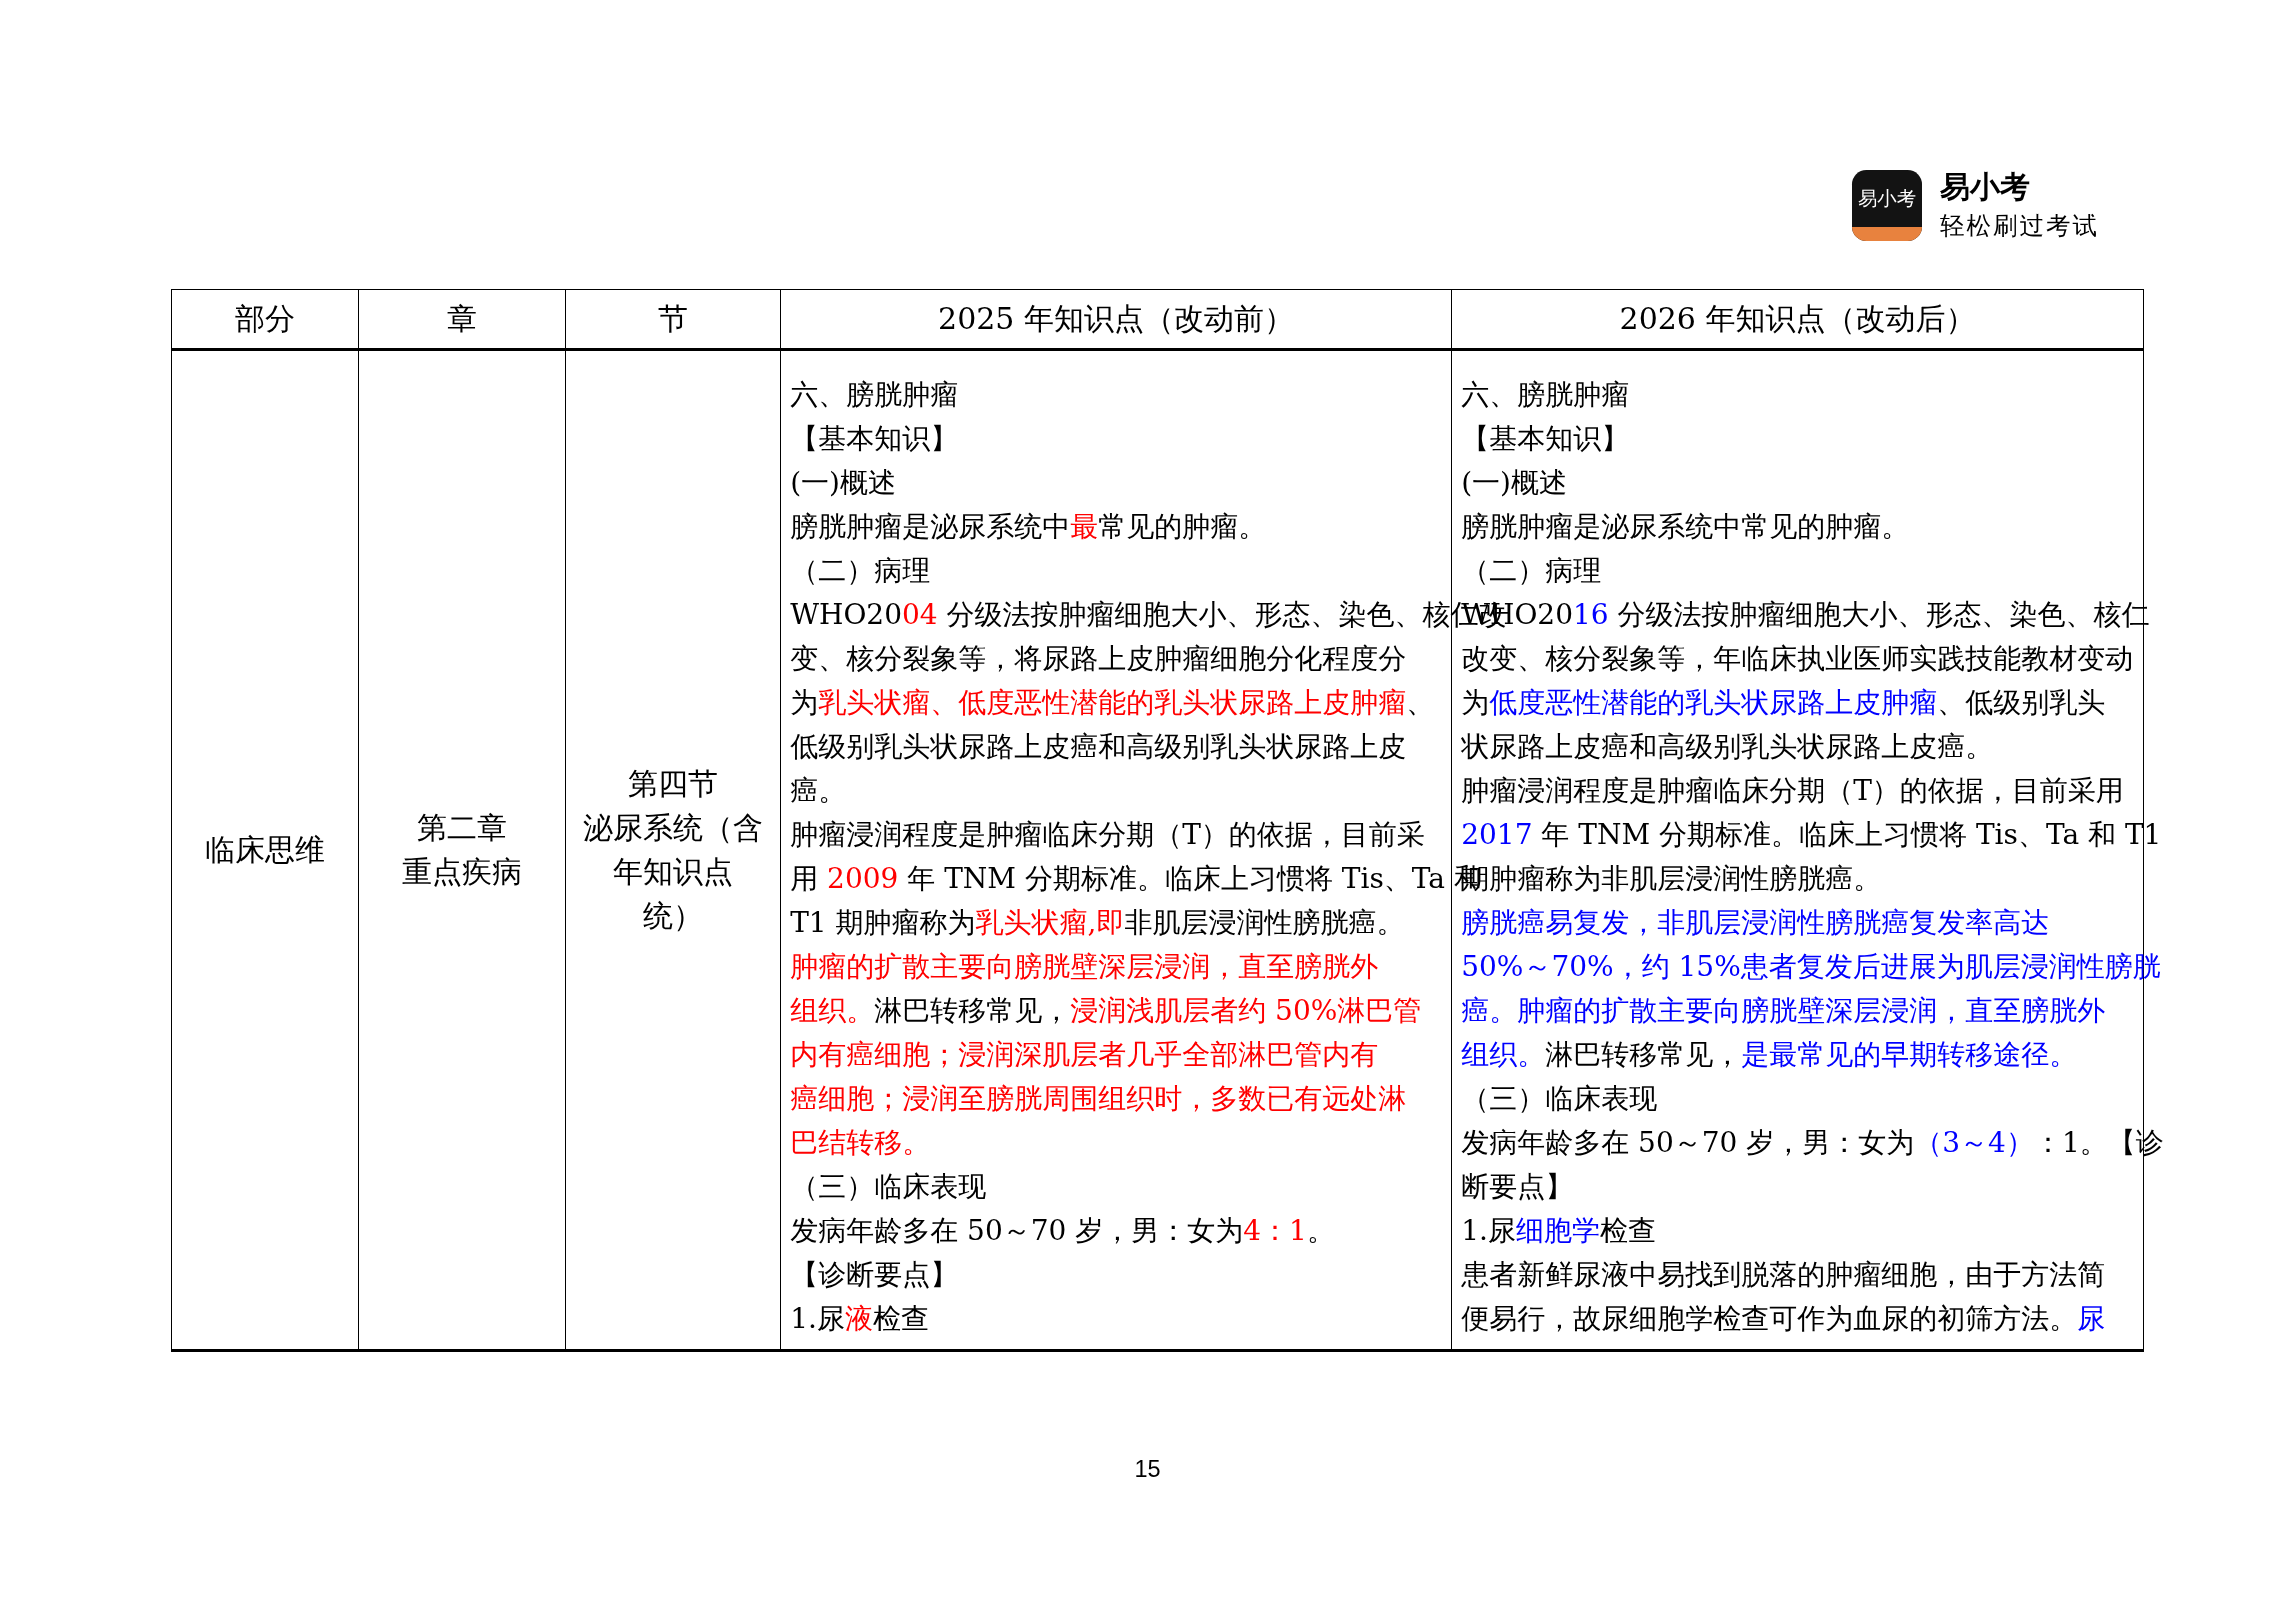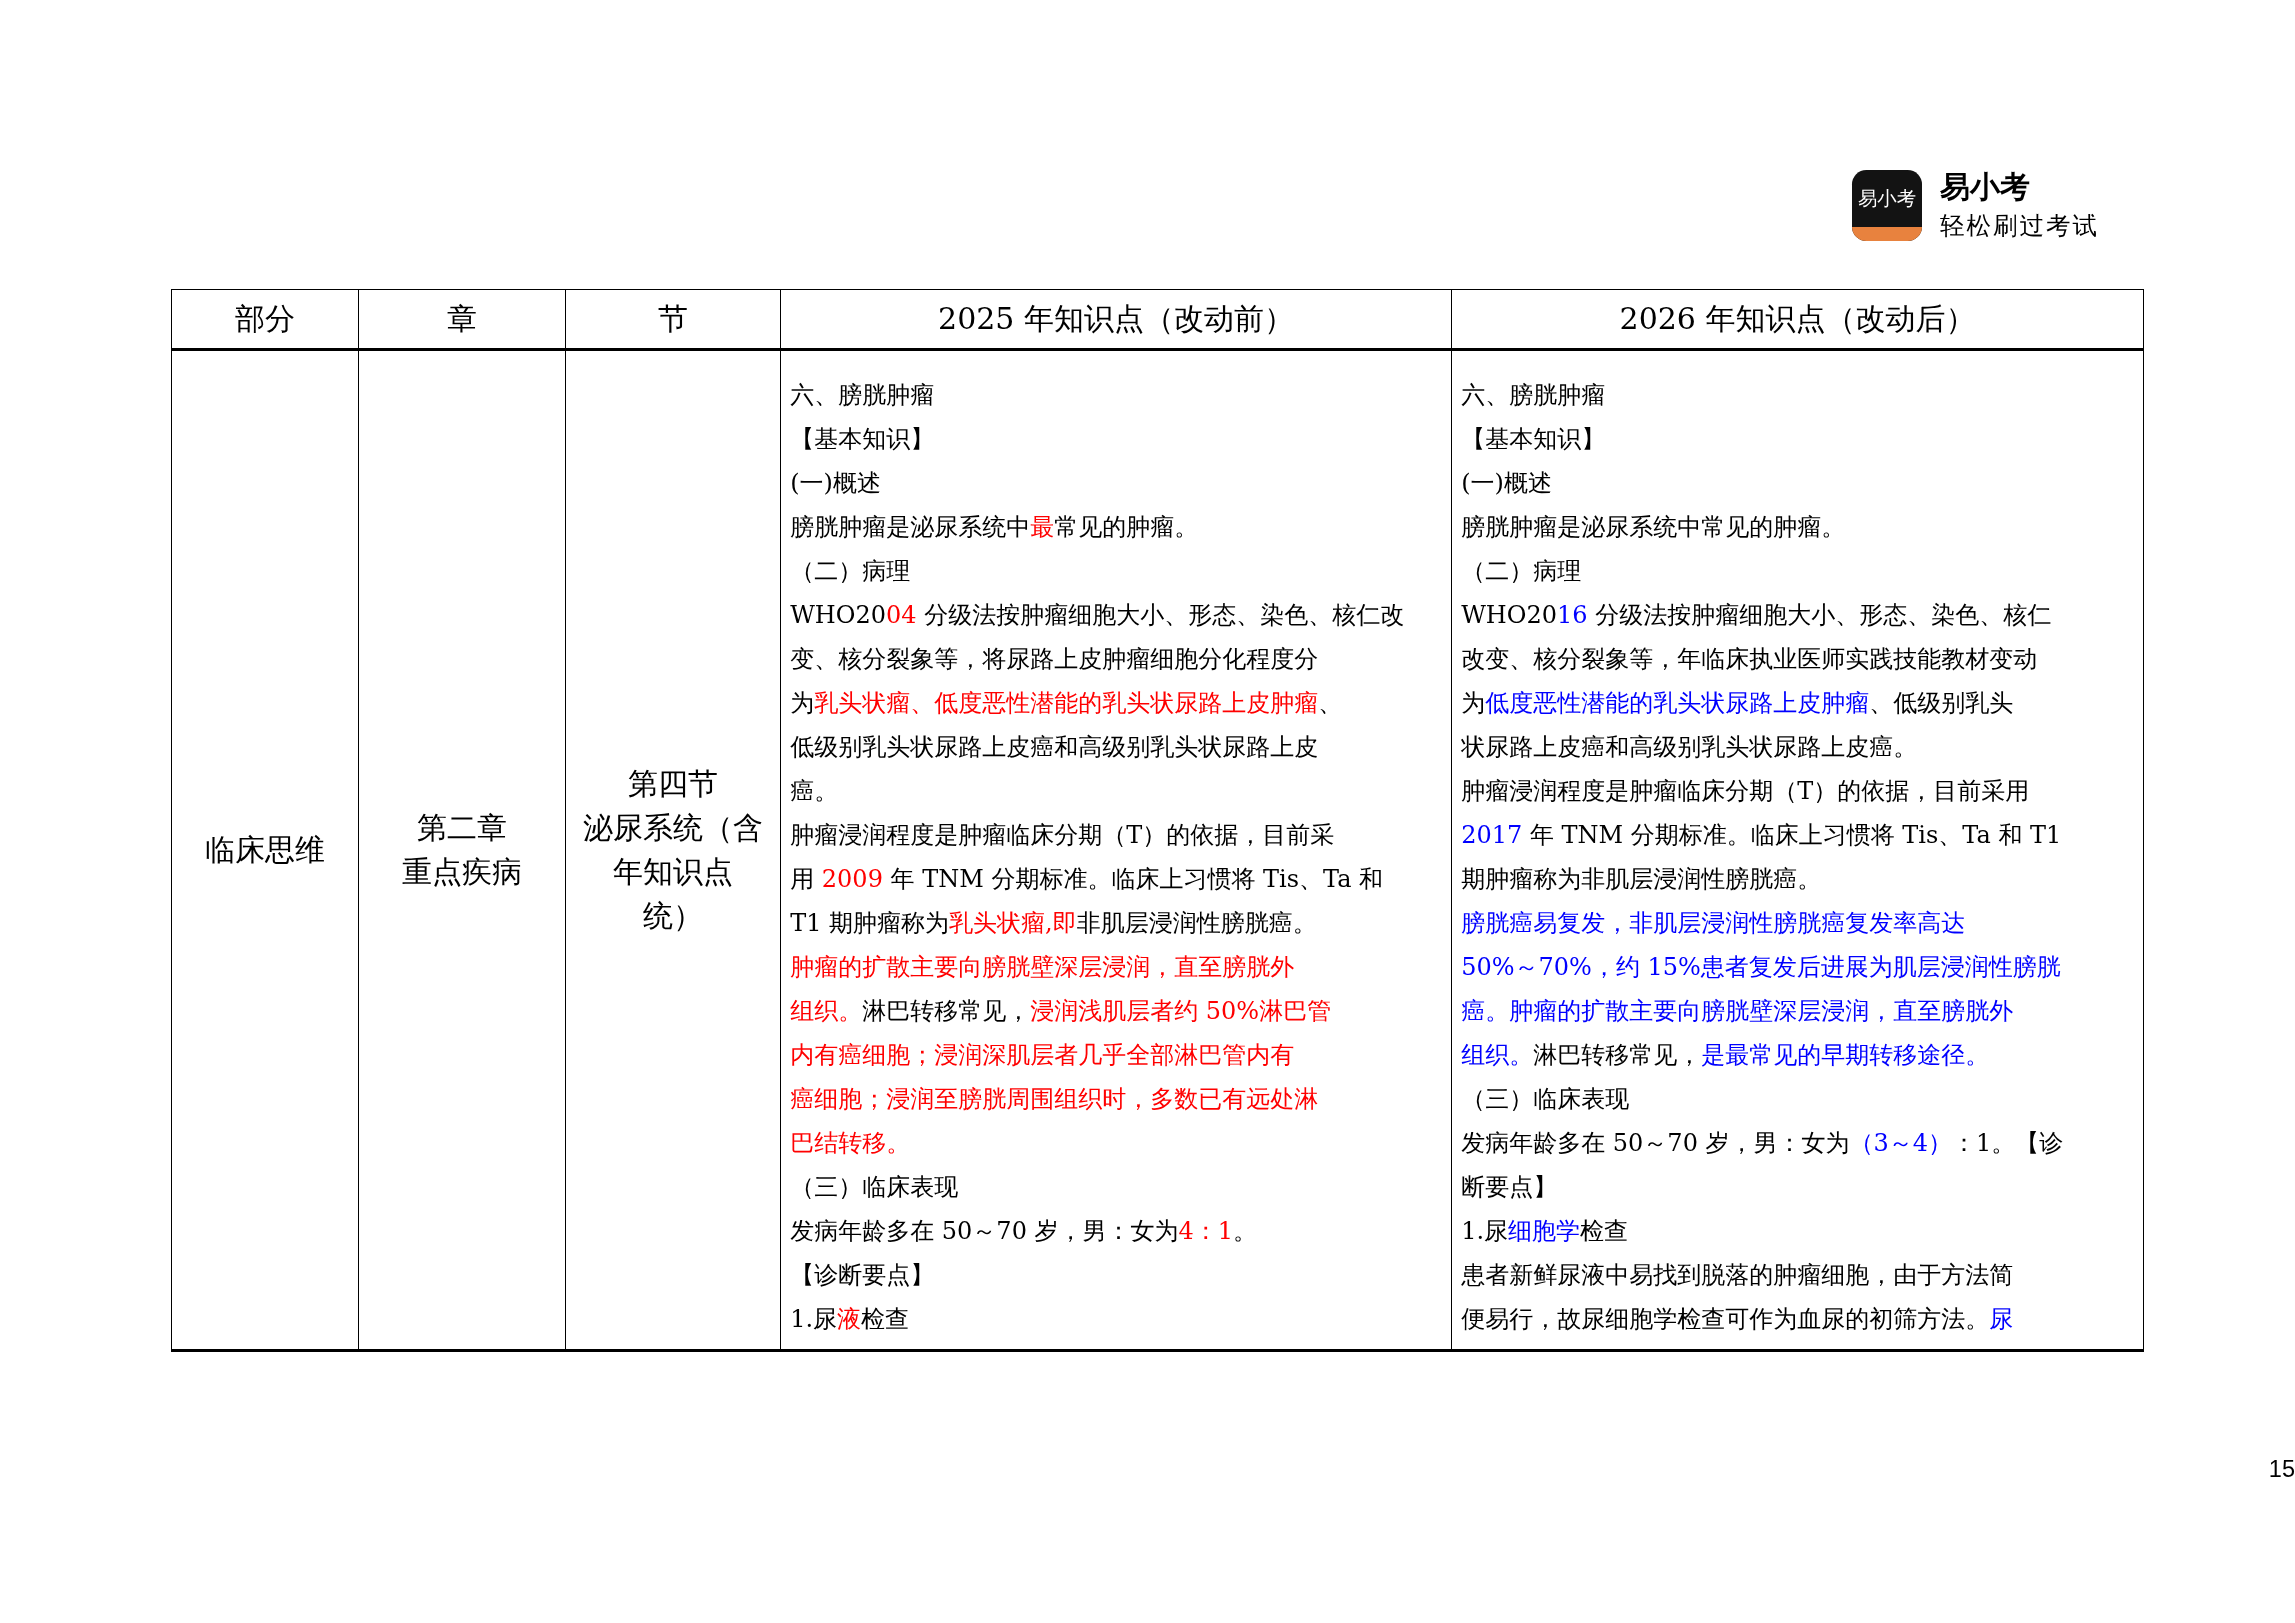--- a/index.html
+++ b/index.html
@@ -65,27 +65,27 @@
     vertical-align:middle;
     font-size:30px;
     padding:0;
     height:998px;
   }
   td.center-cell{text-align:center;}
   td.center-cell .tline{line-height:44px;white-space:nowrap;text-align:center;}
   td.text-cell{vertical-align:top;}
   td.text-cell .cell-inner{padding:13.3px 4.1px 0 9.2px;}
   td.text-cell .tline{
-    font-size:24px;line-height:44px;white-space:nowrap;overflow:visible;
+    font-size:28px;line-height:44px;white-space:nowrap;overflow:visible;
   }
   .c-red{color:#FF0000;}
   .c-blue{color:#0000FF;margin-top:46px;}
   .page-number{
     position:absolute;left:0;top:1456px;width:2295px;
-    text-align:right;
+    text-align:center;
     font-size:23.5px;font-family:"Liberation Sans",sans-serif;
   }
 </style>
 </head>
 <body>
 
 <div class="page">
 
 
   <div class="logo">

